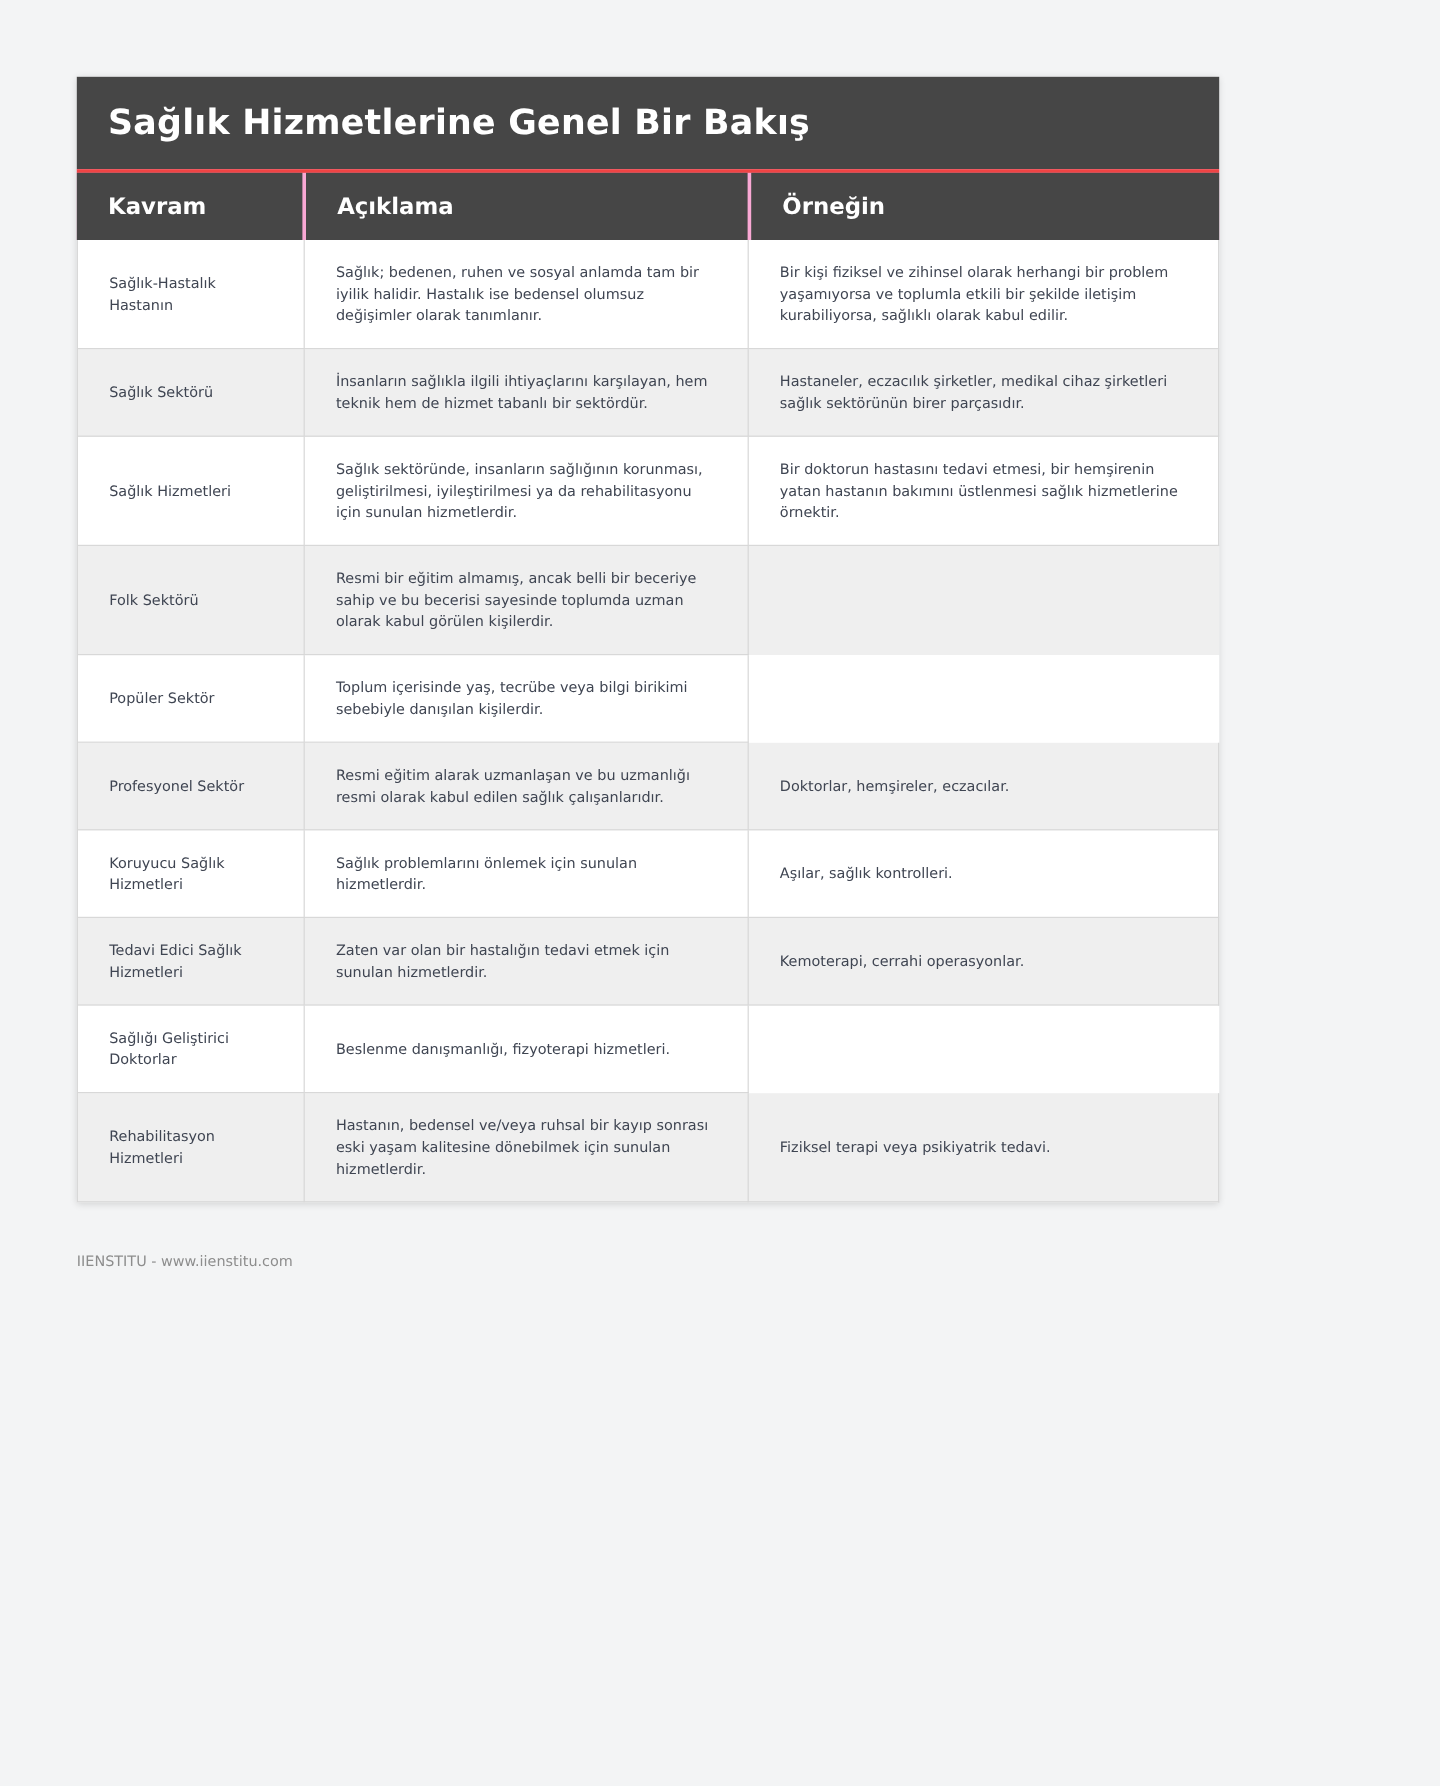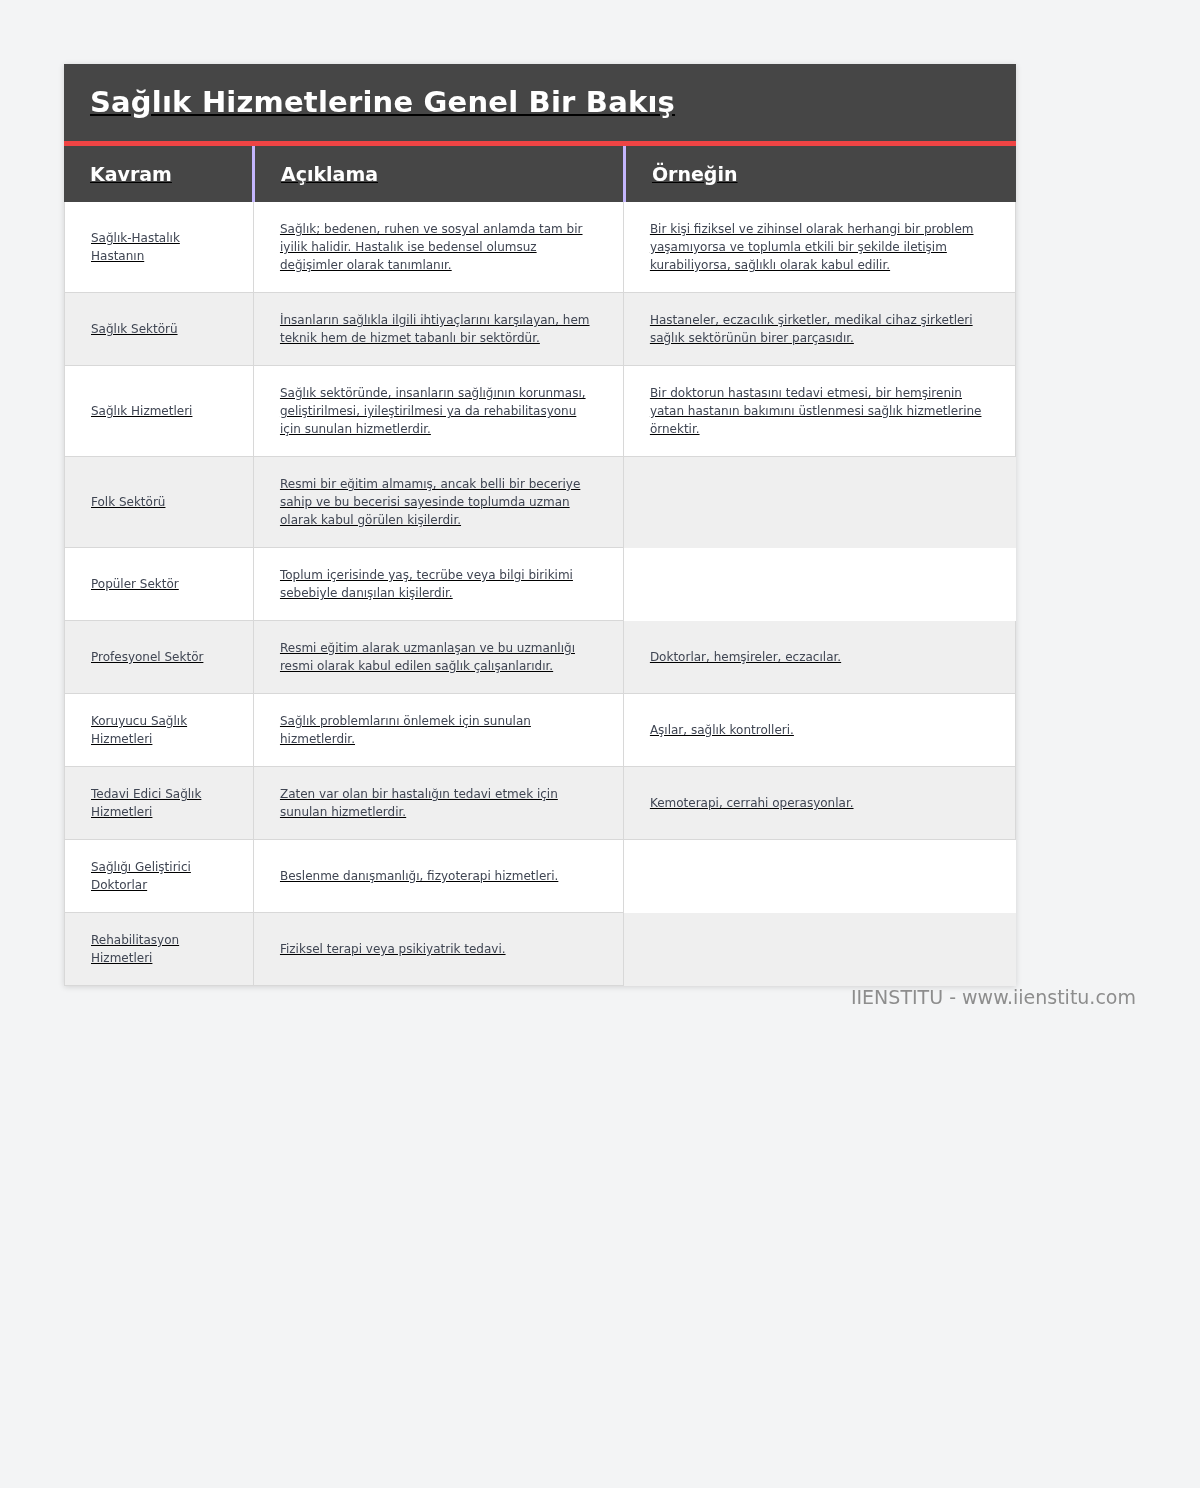--- a/index.html
+++ b/index.html
@@ -21,36 +21,35 @@
   }
   .page {
     width: 1200px;
     min-height: 1488px;
     padding: 64px 64px 40px 64px;
   }
   .doc {
     width: 952px;
     box-shadow: 0 1px 6px rgba(0,0,0,0.14);
     background: #ffffff;
-    text-decoration: underline;
   }
   .title-band {
     background: var(--header-bg);
     color: var(--header-text);
     font-size: 29px;
     font-weight: bold;
     padding: 21px 26px 22px 26px;
     letter-spacing: 0.2px;
   }
   .head-row {
     display: grid;
     grid-template-columns: 213fr 417fr 442fr;
     column-gap: 3px;
-    background: #c4b5fd;
-    border-top: 5px solid #ef4444;
+    background: #f9a8d4;
+    border-top: 3px solid #ef4444;
   }
   .head-cell {
     background: var(--header-bg);
     color: var(--header-text);
     font-size: 19px;
     font-weight: bold;
     padding: 17px 26px;
   }
   .body {
     border-left: 1px solid var(--border);
@@ -65,23 +64,24 @@
     display: flex;
     align-items: center;
     padding: 18px 26px;
     font-size: 12px;
     line-height: 1.5;
     color: var(--body-text);
     border-right: 1px solid var(--border);
     border-bottom: 1px solid var(--border);
   }
   .footer {
-    text-align: right;
+    margin-top: 42px;
+    text-align: left;
     color: var(--footer-text);
-    font-size: 19px;
+    font-size: 12px;
   }
 </style>
 </head>
 <body>
 
 <div class="page">
   <div class="doc">
     <div class="title-band">Sağlık Hizmetlerine Genel Bir Bakış</div>
     <div class="head-row">
       <div class="head-cell">Kavram</div>
@@ -135,18 +135,19 @@
     <div class="cell ornegin">Kemoterapi, cerrahi operasyonlar.</div>
   </div>
 
   <div class="row">
     <div class="cell kavram">Sağlığı Geliştirici Doktorlar</div>
     <div class="cell ornegin">Beslenme danışmanlığı, fizyoterapi hizmetleri.</div>
   </div>
 
   <div class="row alt">
     <div class="cell kavram">Rehabilitasyon Hizmetleri</div>
+    <div class="cell aciklama">Hastanın, bedensel ve/veya ruhsal bir kayıp sonrası eski yaşam kalitesine dönebilmek için sunulan hizmetlerdir.</div>
     <div class="cell ornegin">Fiziksel terapi veya psikiyatrik tedavi.</div>
   </div>
 </div>
   </div>
   <div class="footer">IIENSTITU - www.iienstitu.com</div>
 </div>
 
 </body></html>

